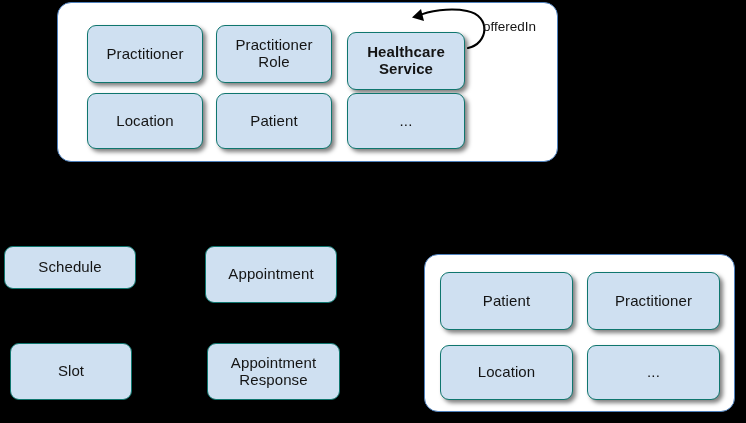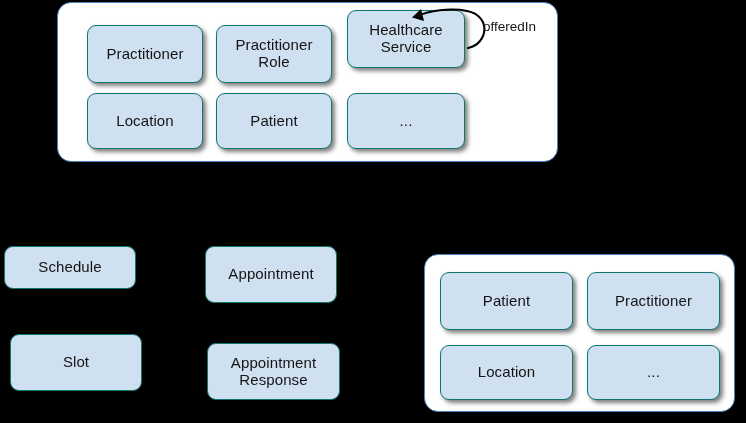--- a/index.html
+++ b/index.html
@@ -71,39 +71,39 @@
 
 <div id="canvas">
 
   <div class="panel" style="left:57px; top:2px; width:501px; height:160px;"></div>
 
   <div class="box" style="left:87px; top:25px; width:116px; height:58px;">Practitioner</div>
 
   <div class="box" style="left:216px; top:25px; width:116px; height:58px;">Practitioner
 Role</div>
 
-  <div class="box" style="left:347px; top:10px; width:118px; height:58px;">Healthcare
+  <div class="box" style="left:347px; top:32px; width:118px; height:58px;font-weight:bold;">Healthcare
 Service</div>
 
   <div class="box" style="left:87px; top:93px; width:116px; height:56px;">Location</div>
 
   <div class="box" style="left:216px; top:93px; width:116px; height:56px;">Patient</div>
 
   <div class="box" style="left:347px; top:93px; width:118px; height:56px;">...</div>
 
   <svg class="edge-svg" viewBox="0 0 110 70" xmlns="http://www.w3.org/2000/svg">
     <path d="M 73 48 C 93 44, 97 16, 72 11 C 55 7.5, 33 11, 23 16" fill="none" stroke="#000000" stroke-width="2.1" stroke-linecap="round"></path>
     <polygon points="26,9 17,17.5 29,21" fill="#000000"></polygon>
   </svg>
   <div class="edge-label">offeredIn</div>
 
 
   <div class="box" style="left:4px; top:246px; width:132px; height:43px;">Schedule</div>
 
-  <div class="box" style="left:10px; top:334px; width:132px; height:57px;">Slot</div>
+  <div class="box" style="left:10px; top:343px; width:122px; height:57px;">Slot</div>
 
   <div class="box" style="left:205px; top:246px; width:132px; height:57px;">Appointment</div>
 
   <div class="box" style="left:207px; top:343px; width:133px; height:57px;">Appointment
 Response</div>
 
   <div class="panel" style="left:424px; top:254px; width:311px; height:158px;"></div>
 
   <div class="box" style="left:440px; top:272px; width:133px; height:58px;">Patient</div>
 

